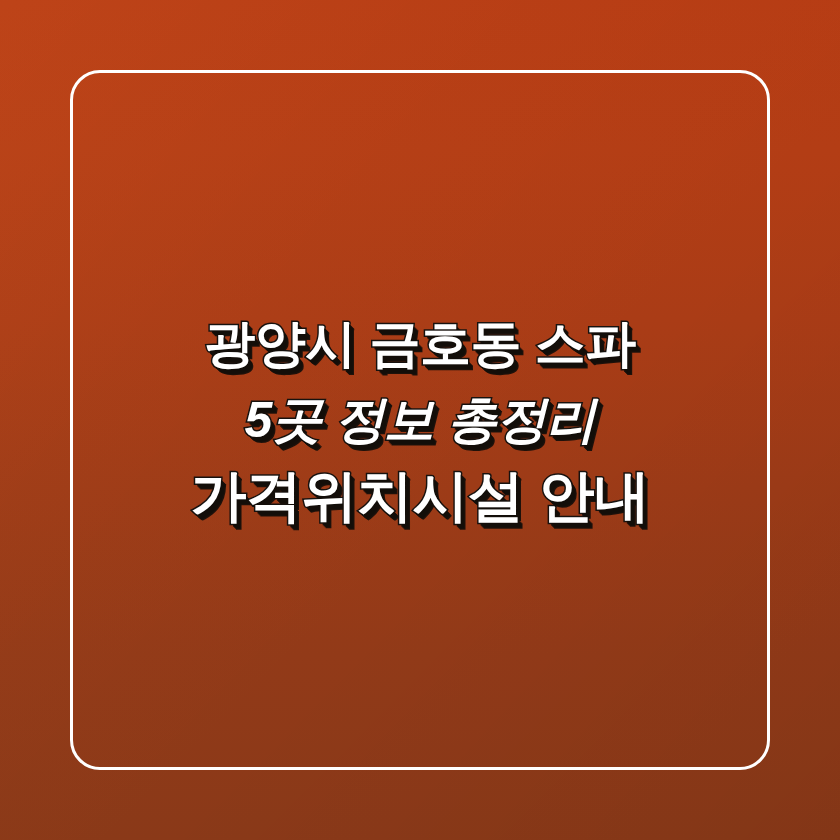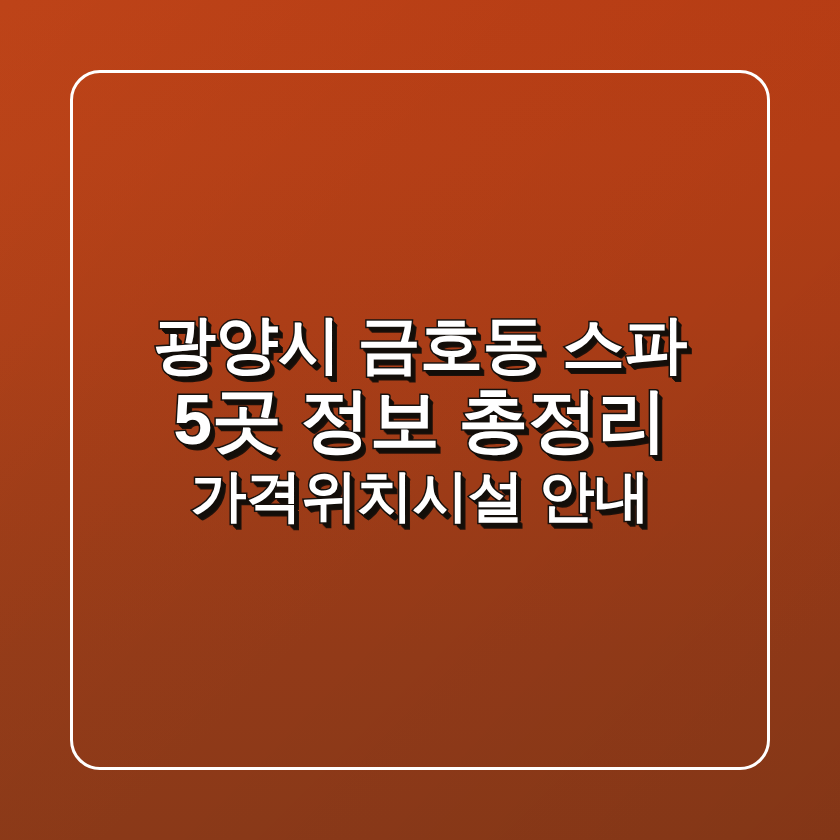--- a/index.html
+++ b/index.html
@@ -78,22 +78,22 @@
     
     -webkit-text-stroke: 3px #17120f;
     paint-order: stroke fill;
     text-shadow:
       5px 6px 0 rgba(20, 14, 10, 0.92),
       4px 5px 0 rgba(20, 14, 10, 0.92),
       3px 4px 0 rgba(20, 14, 10, 0.92),
       2px 3px 0 rgba(20, 14, 10, 0.92);
   }
 
-  .title-line.line-1 { font-size: 63px; }
-  .title-line.line-2 { font-size: 70px; }
+  .title-line.line-1 { font-size: 51px; }
+  .title-line.line-2 { font-size: 50px; font-style: italic; }
   .title-line.line-3 { font-size: 56px; }
 </style>
 </head>
 <body>
 
 <div class="canvas">
 
   <div class="card-border"></div>
 
   <div class="title-block">

